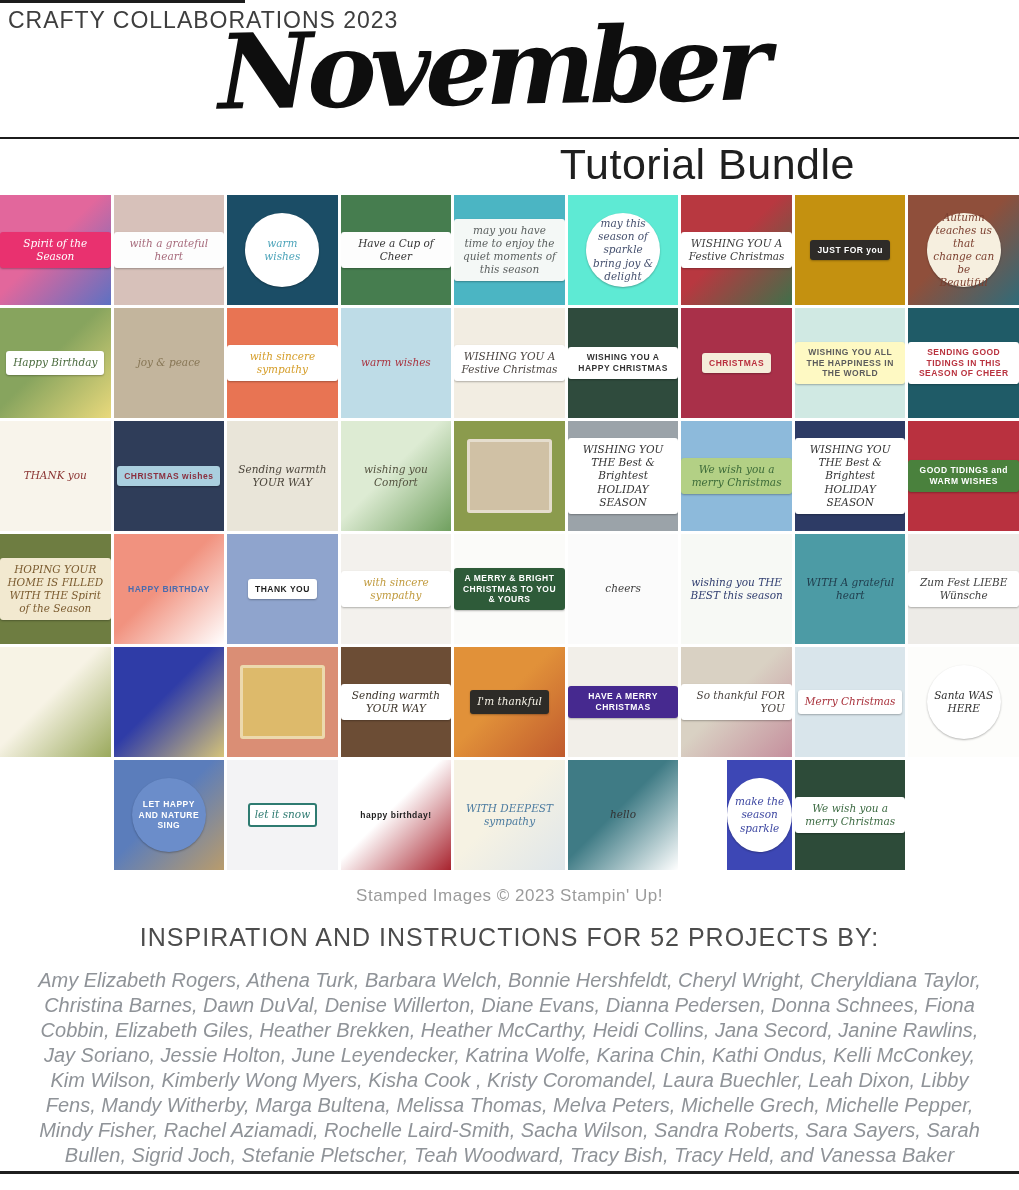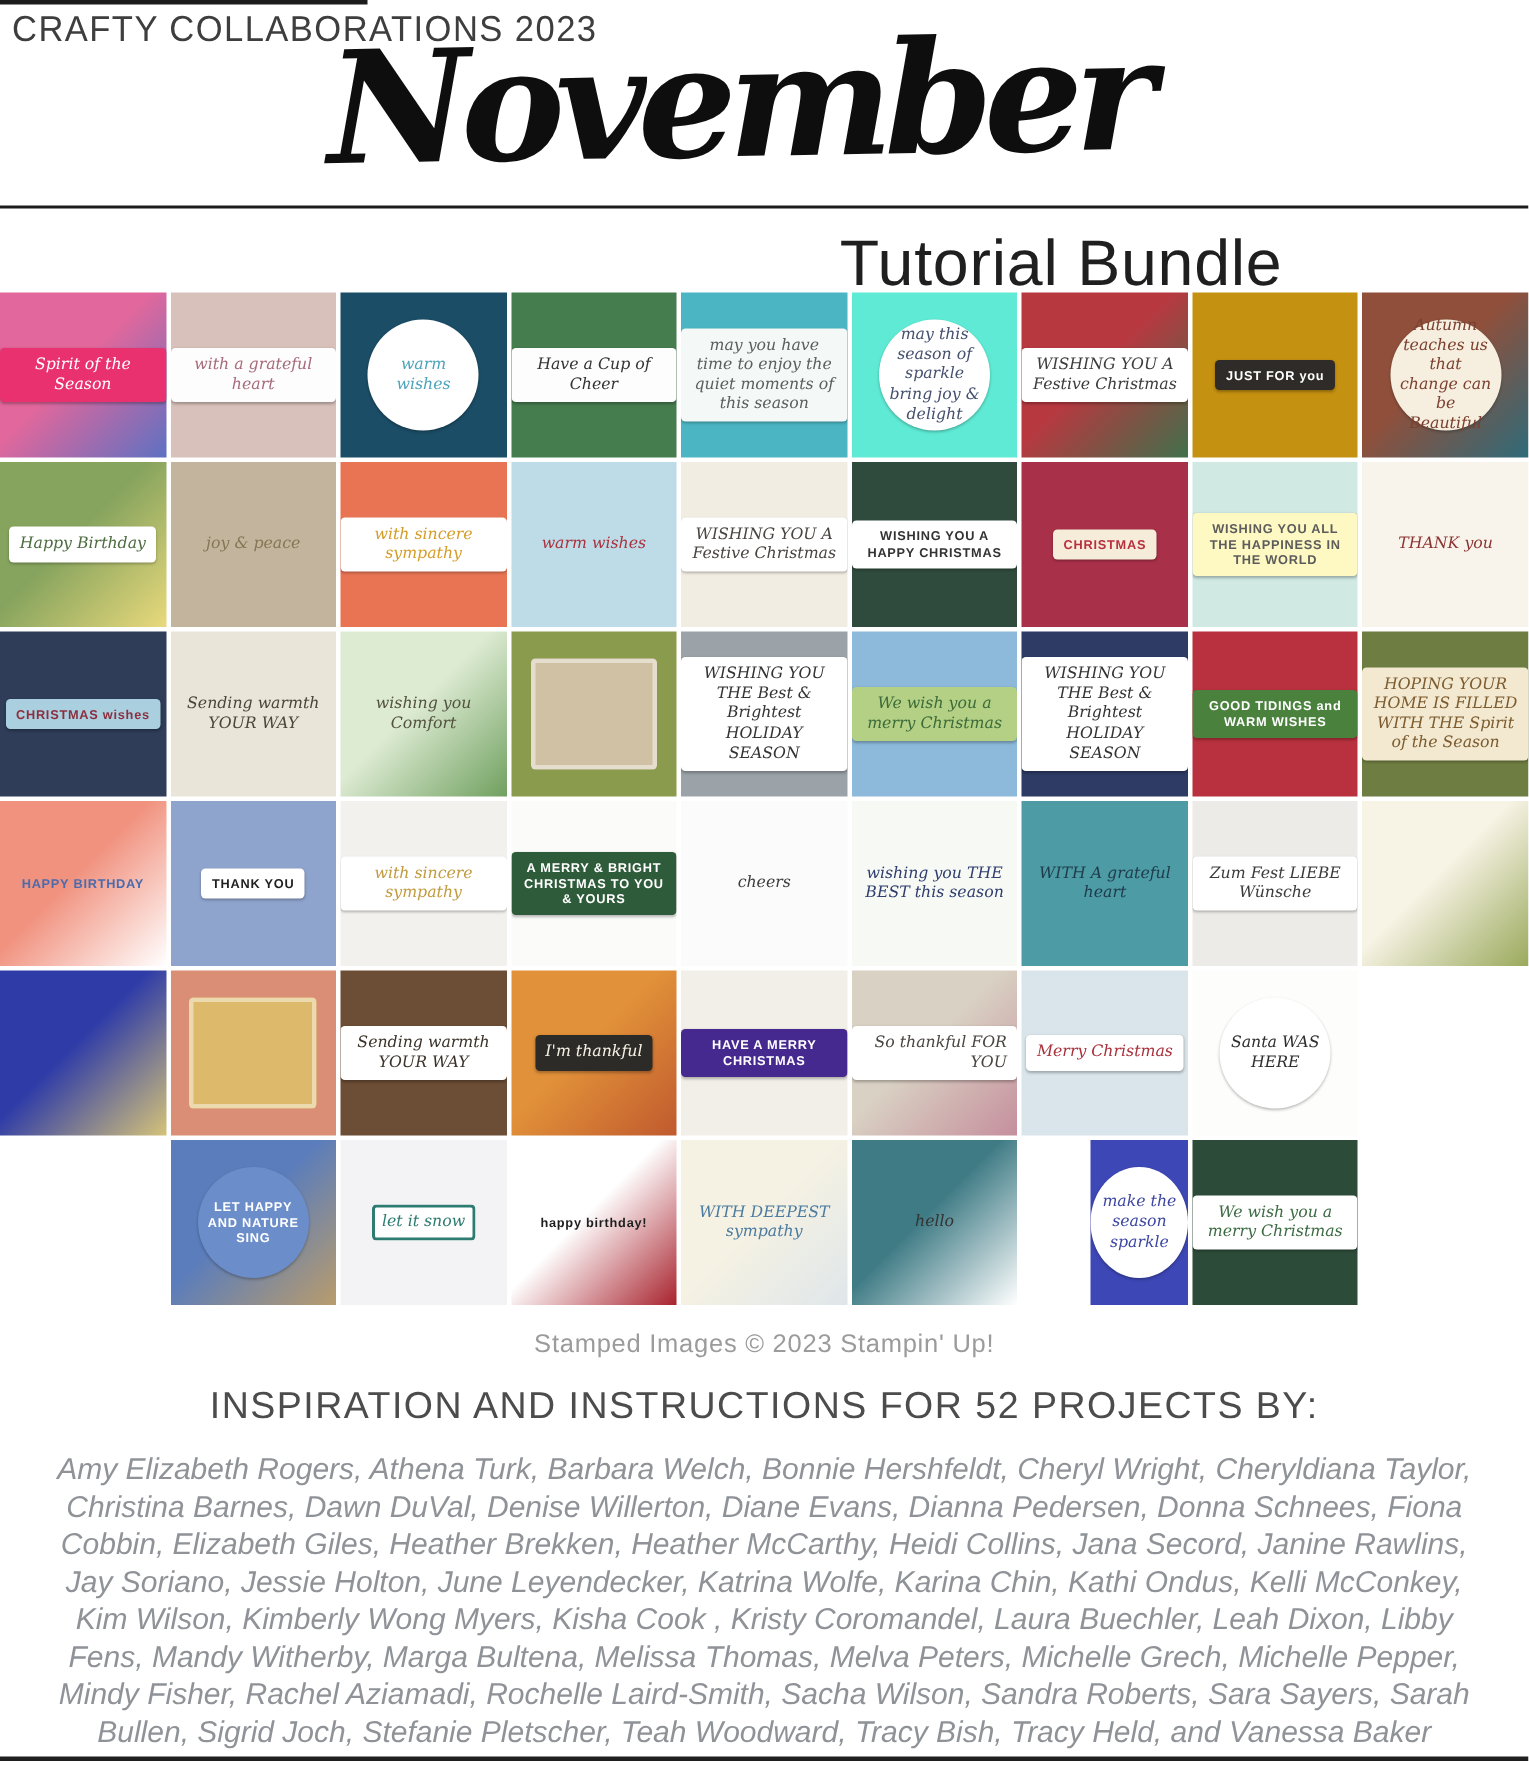--- a/index.html
+++ b/index.html
@@ -13,21 +13,21 @@
     color:#3e3e3e;font-weight:400;transform:scaleX(.96);transform-origin:left;
   }
   .month-script{
     position:absolute;left:0;top:8px;width:100%;text-align:center;
     font-family:"DejaVu Serif",serif;font-style:italic;font-weight:bold;
     font-size:104px;color:#0e0e0e;letter-spacing:-6px;line-height:1.15;
     transform:translateX(-18px) rotate(-1deg);z-index:2;
   }
   .mid-rule{position:absolute;left:0;top:137px;width:1019px;height:2px;background:#1c1c1c;z-index:1;}
   .subtitle{
-    position:absolute;top:152px;right:164px;font-size:43px;font-weight:300;
+    position:absolute;top:140px;right:164px;font-size:43px;font-weight:300;
     color:#1f1f1f;letter-spacing:0.5px;z-index:2;text-align:right;
   }
   .project-grid{
     position:absolute;left:0;top:195px;width:1019px;
     display:grid;grid-template-columns:repeat(9,1fr);grid-auto-rows:110px;gap:3px;
   }
   .card{
     position:relative;overflow:hidden;display:flex;align-items:center;justify-content:center;
   }
   .card-label{
@@ -113,20 +113,23 @@
     </div>
     <div class="card" style="background: rgb(47, 75, 61);">
       <div class="card-label caps" style="background: rgb(255, 255, 255); color: rgb(51, 51, 51);">WISHING YOU A HAPPY CHRISTMAS</div>
     </div>
     <div class="card" style="background: rgb(169, 48, 73);">
       <div class="card-label caps" style="background: rgb(245, 237, 218); color: rgb(185, 47, 63);">CHRISTMAS</div>
     </div>
     <div class="card" style="background: rgb(208, 233, 227);">
       <div class="card-label caps" style="background: #fef9c3; color: rgb(92, 92, 92);">WISHING YOU ALL THE HAPPINESS IN THE WORLD</div>
     </div>
+    <div class="card" style="background: rgb(31, 91, 103);">
+      <div class="card-label caps" style="background: rgb(255, 255, 255); color: rgb(185, 51, 63);">SENDING GOOD TIDINGS IN THIS SEASON OF CHEER</div>
+    </div>
     <div class="card" style="background: rgb(248, 244, 235);">
       <div class="card-label script" style="background: transparent; box-shadow: none; color: rgb(139, 53, 51);">THANK you</div>
     </div>
     <div class="card" style="background: rgb(47, 61, 89);">
       <div class="card-label caps" style="background: rgb(170, 207, 223); color: rgb(139, 47, 63);">CHRISTMAS wishes</div>
     </div>
     <div class="card" style="background: rgb(233, 229, 217);">
       <div class="card-label script" style="background: transparent; box-shadow: none; color: rgb(75, 69, 59);">Sending warmth YOUR WAY</div>
     </div>
     <div class="card" style="background: linear-gradient(135deg, rgb(221, 235, 211) 45%, rgb(112, 160, 95));">

